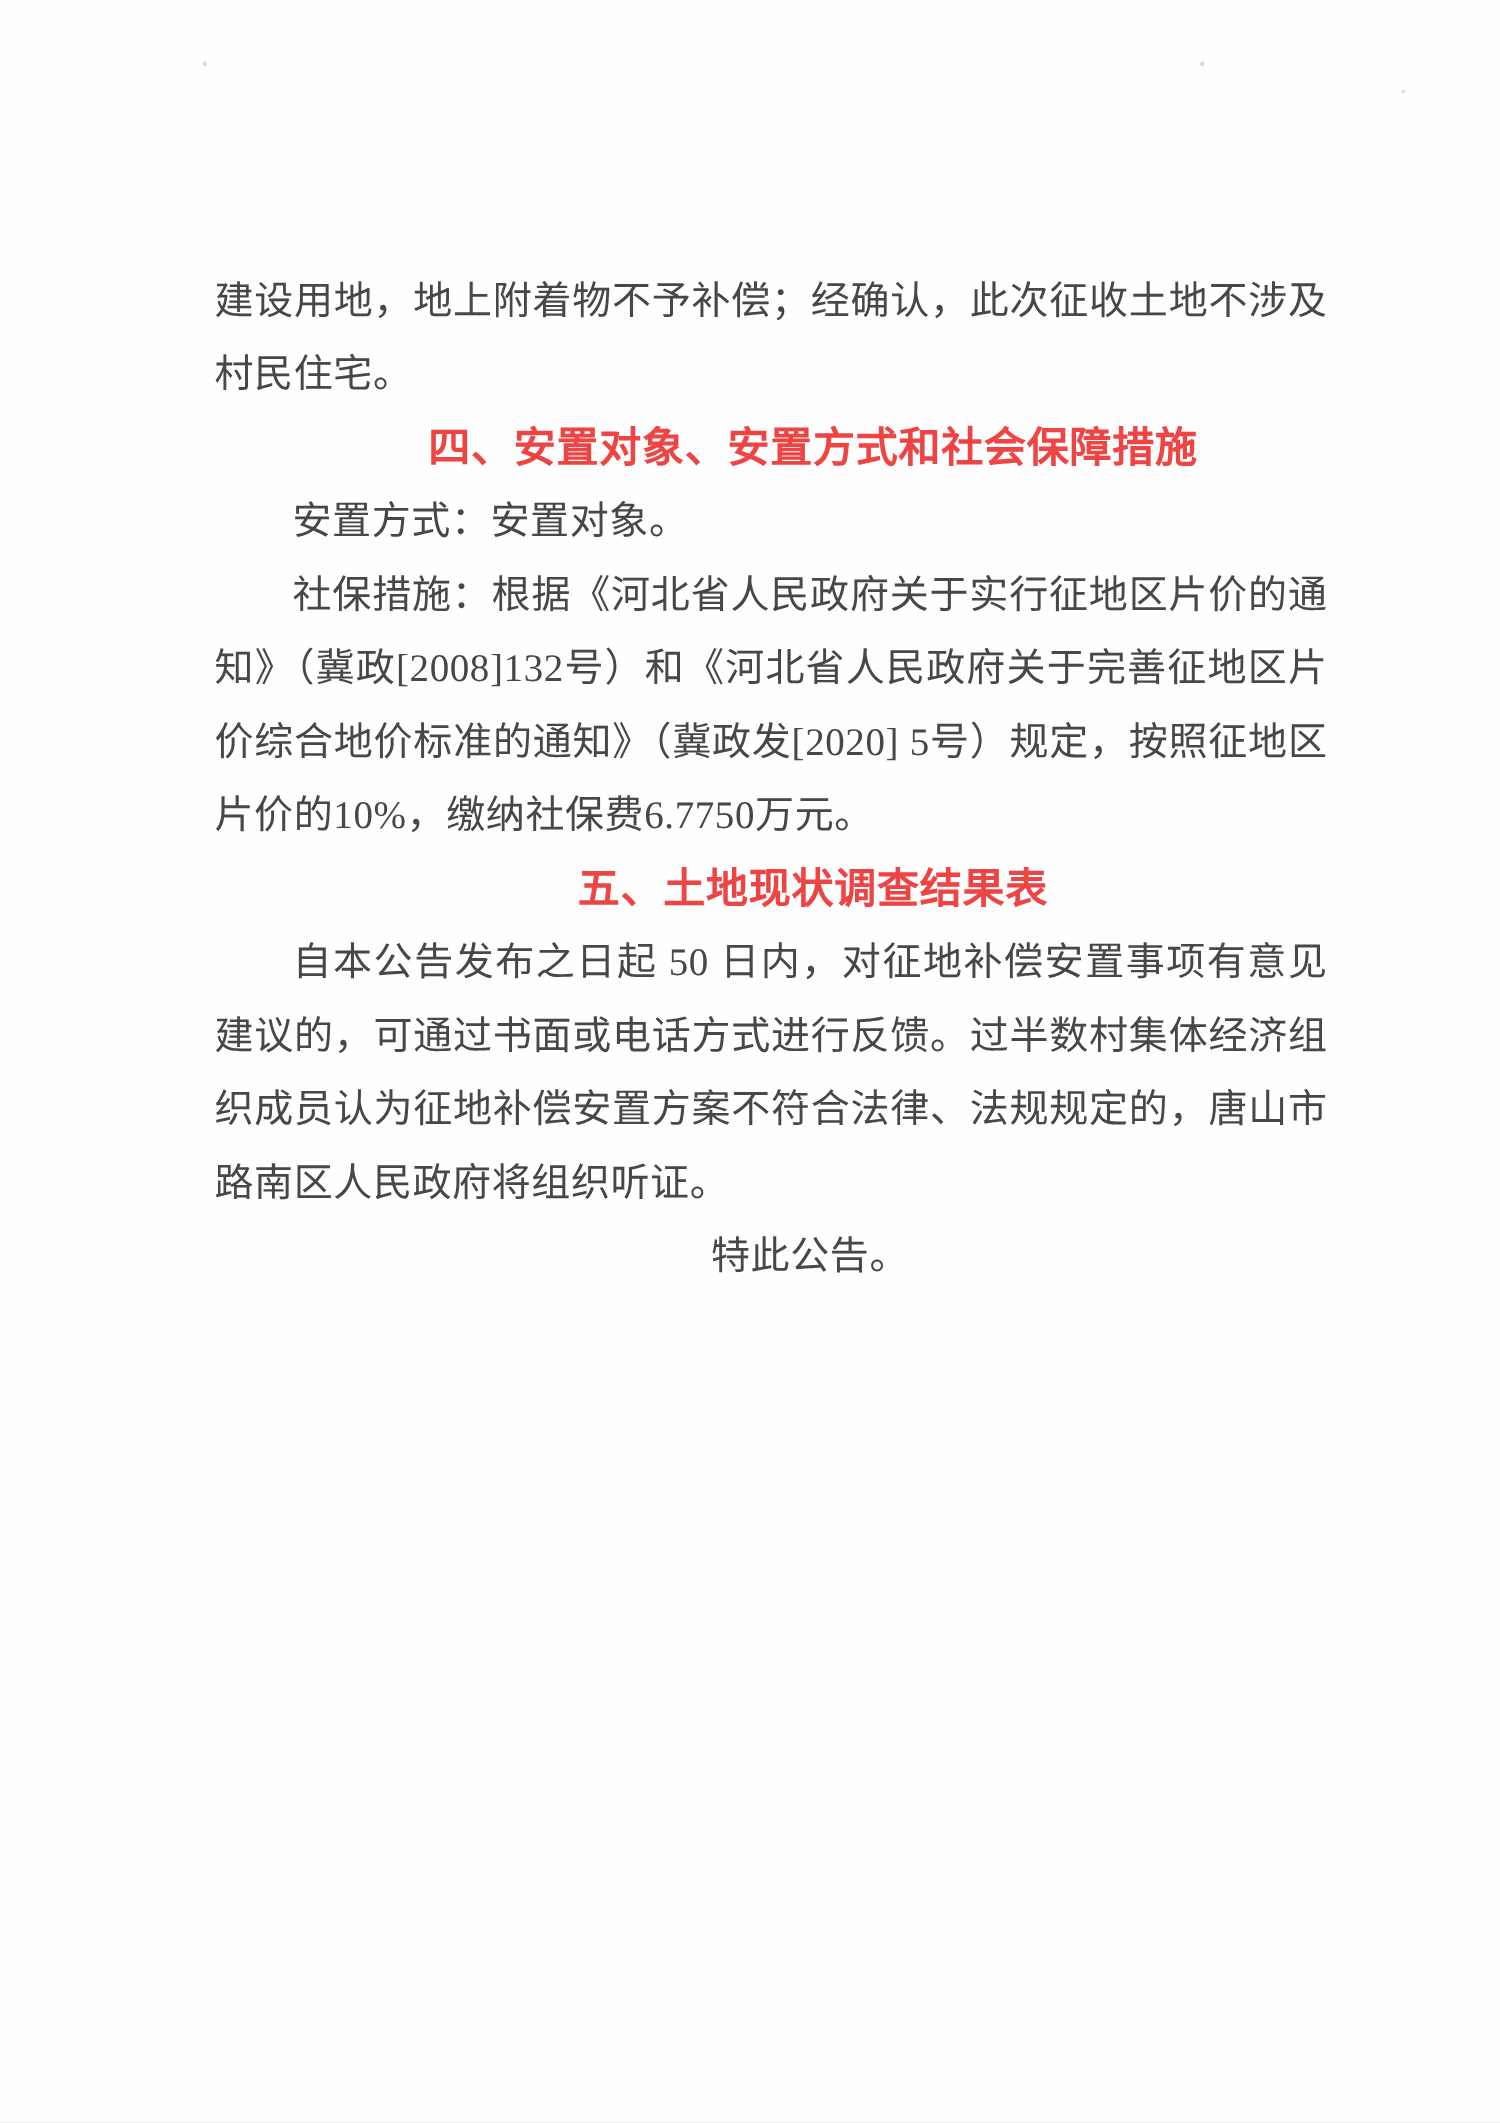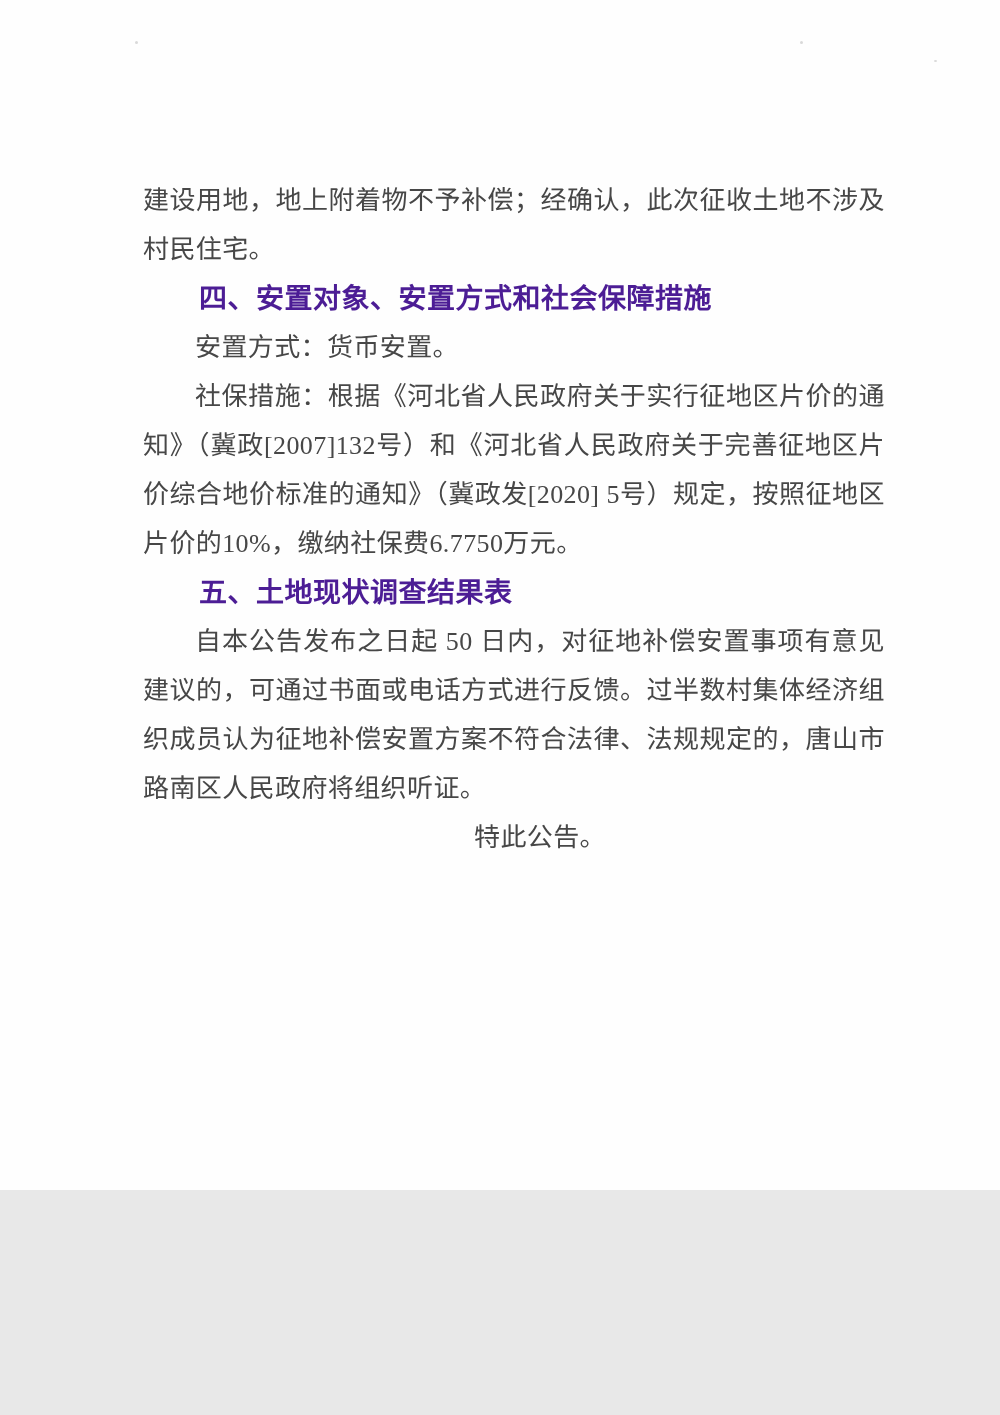--- a/index.html
+++ b/index.html
@@ -3,21 +3,21 @@
 <meta charset="utf-8">
 <style>
   html, body {
     margin: 0;
     padding: 0;
     background: #e8e8e8;
   }
   .page {
     position: relative;
     width: 1000px;
-    height: 1190px;
+    height: 1415px;
     margin: 0 auto;
     background: #fefefe;
     overflow: hidden;
     box-shadow: 0 0 4px rgba(0,0,0,0.08);
   }
   .content {
     position: absolute;
     left: 143px;
     top: 176px;
     width: 742px;
@@ -39,24 +39,24 @@
   }
   .para.last {
     text-align: center;
   }
   .heading {
     margin: 0;
     font-family: "Liberation Sans", "DejaVu Sans", sans-serif;
     font-weight: 700;
     font-size: 28px;
     line-height: 49px;
-    color: #4c1d95;
+    color: #ef4444;
     text-indent: 2em;
     letter-spacing: 0.5px;
-    text-align: left;
+    text-align: center;
   }
   
   .speck {
     position: absolute;
     background: #d9d9d9;
     border-radius: 50%;
   }
   .speck.s1 { left: 135px; top: 41px;  width: 3px; height: 3px; }
   .speck.s2 { left: 800px; top: 41px;  width: 3px; height: 3px; }
   .speck.s3 { left: 934px; top: 60px;  width: 3px; height: 2px; }
@@ -70,23 +70,23 @@
   <span class="speck s2"></span>
   <span class="speck s3"></span>
 
   <div class="content">
 
     <p class="para cont">建设用地，地上附着物不予补偿；经确认，此次征收土地不涉及村民住宅。</p>
 
     <h3 class="heading">四、安置对象、安置方式和社会保障措施</h3>
 
 
-    <p class="para">安置方式：货币安置。</p>
+    <p class="para">安置方式：安置对象。</p>
 
-    <p class="para">社保措施：根据《河北省人民政府关于实行征地区片价的通知》（冀政[2007]132号）和《河北省人民政府关于完善征地区片价综合地价标准的通知》（冀政发[2020] 5号）规定，按照征地区片价的10%，缴纳社保费6.7750万元。</p>
+    <p class="para">社保措施：根据《河北省人民政府关于实行征地区片价的通知》（冀政[2008]132号）和《河北省人民政府关于完善征地区片价综合地价标准的通知》（冀政发[2020] 5号）规定，按照征地区片价的10%，缴纳社保费6.7750万元。</p>
 
     <h3 class="heading">五、土地现状调查结果表</h3>
 
 
 
     <p class="para">自本公告发布之日起 50 日内，对征地补偿安置事项有意见建议的，可通过书面或电话方式进行反馈。过半数村集体经济组织成员认为征地补偿安置方案不符合法律、法规规定的，唐山市路南区人民政府将组织听证。</p>
 
 
     <p class="para last">特此公告。</p>
 

